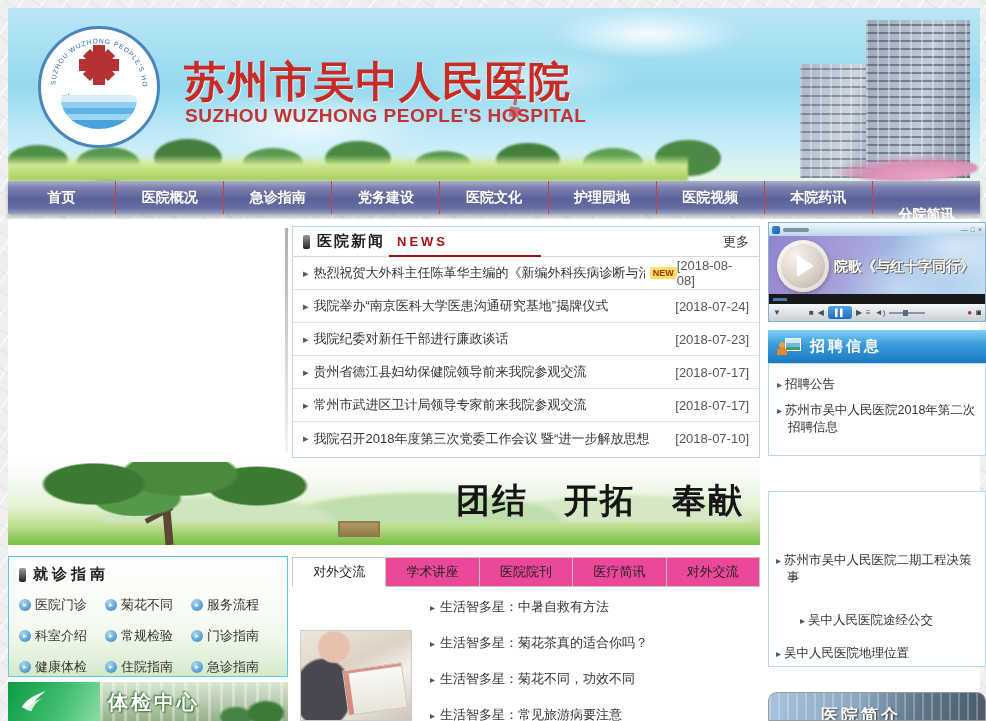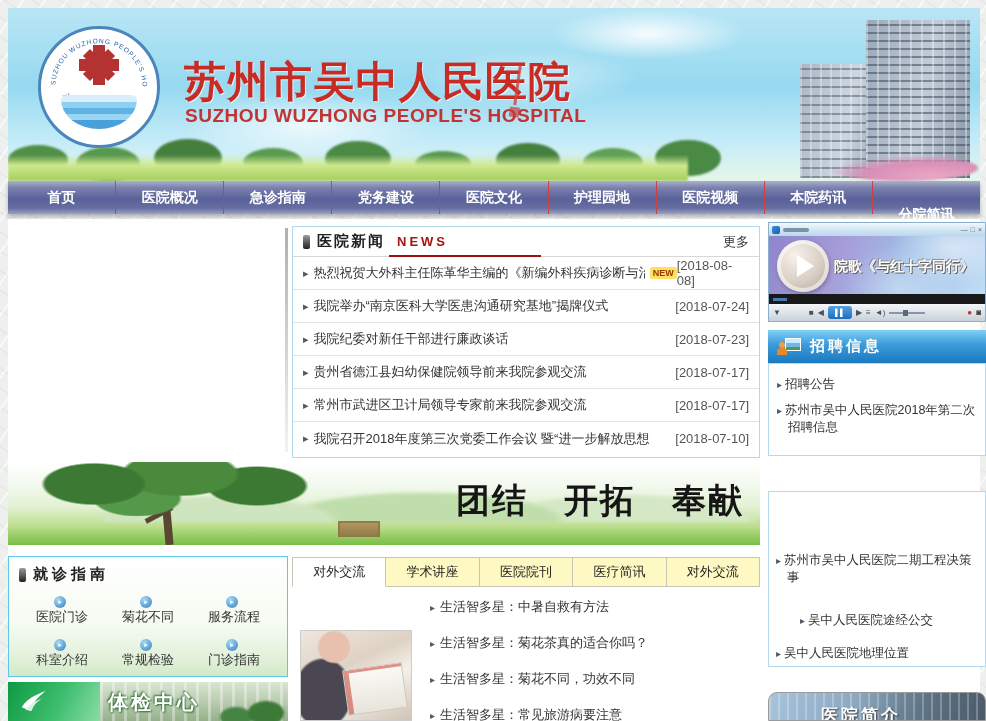--- a/index.html
+++ b/index.html
@@ -188,21 +188,21 @@
     border:2px solid #8a6a42; border-bottom:none; background:linear-gradient(#b08a58,#8a6a42); opacity:.85; }
   .slogan { position:absolute; left:448px; top:16px; font-family:"DejaVu Serif","Liberation Serif",serif;
     font-size:34px; font-weight:bold; color:#151515; letter-spacing:2px; white-space:nowrap; }
 
   
   .guide { position:absolute; left:8px; top:556px; width:280px; height:121px; border:1px solid #5bc8e8;
     background:linear-gradient(180deg,#ffffff 0%,#f6fbf2 55%,#e2f1da 85%,#d2e9c8 100%); padding:8px 10px 0; }
   .guide-header { display:flex; align-items:center; }
   .guide-title { font-size:15px; font-weight:bold; color:#222; letter-spacing:4px; }
   .guide-grid { display:grid; grid-template-columns:1fr 1fr 1fr; row-gap:13px; margin-top:12px; }
-  .guide-item { display:flex; align-items:center; font-size:13px; color:#333; cursor:pointer; white-space:nowrap;flex-direction:column; }
+  .guide-item { display:flex; align-items:center; font-size:13px; color:#333; cursor:pointer; white-space:nowrap; }
   .dot-icon { width:12px; height:12px; border-radius:50%; margin-right:4px; flex:none;
     background:radial-gradient(circle at 35% 30%, #a8d8f4, #2f7fc2); color:#fff; font-size:7px;
     display:flex; align-items:center; justify-content:center; }
 
   
   .checkup { position:absolute; left:8px; top:682px; width:280px; height:39px; overflow:hidden; display:flex; }
   .checkup-left { width:92px; position:relative; flex:none;
     background:linear-gradient(115deg,#0f9a44 0%,#3dbd6e 55%,#8adca5 100%); }
   .checkup-left svg { position:absolute; left:10px; top:4px; }
   .checkup-right { flex:1; position:relative;
@@ -211,21 +211,21 @@
       linear-gradient(180deg,#d9e6d2 0%,#b6c9ac 55%,#94b089 100%); }
   .checkup-trees { position:absolute; right:4px; bottom:-4px; width:36px; height:24px; border-radius:50%;
     background:#3c7a38; box-shadow:-30px 4px 0 -2px #468444; filter:blur(1px); }
   .checkup-label { position:absolute; left:100px; top:7px; font-size:20px; font-weight:bold; color:#fff;
     letter-spacing:3px; text-shadow:1px 1px 2px #2a6a2a, -1px -1px 2px #2a6a2a; }
 
   
   .media { position:absolute; left:292px; top:557px; width:468px; height:164px; overflow:hidden; background:#fff; }
   .media-tabs { display:flex; height:30px; }
   .media-tab { flex:1; display:flex; align-items:center; justify-content:center; font-size:13px; color:#222;
-    background:#fef9c3; border:1px solid #c9c5b5; border-left:none; cursor:pointer; white-space:nowrap; }
+    background:#ec4899; border:1px solid #c9c5b5; border-left:none; cursor:pointer; white-space:nowrap; }
   .media-tab:first-child { border-left:1px solid #c9c5b5; }
   .media-tab.active { background:#fff; border-bottom-color:#fff; }
   .media-body { position:relative; height:134px; }
   .media-photo { position:absolute; left:8px; top:43px; width:112px; height:91px; border:1px solid #ccc;
     background:
       radial-gradient(circle at 30% 18%, #e8c0ae 0 14%, transparent 16%),
       radial-gradient(ellipse 50px 60px at 20% 70%, #4a4652 0 55%, transparent 60%),
       linear-gradient(155deg, #efe6dc 0%, #ded2c4 40%, #f4f0ea 62%, #cfc4b6 100%); }
   .media-photo::after { content:""; position:absolute; right:6px; bottom:8px; width:58px; height:44px;
     background:linear-gradient(180deg,#fbfaf6,#e8e4da); transform:rotate(-8deg);

